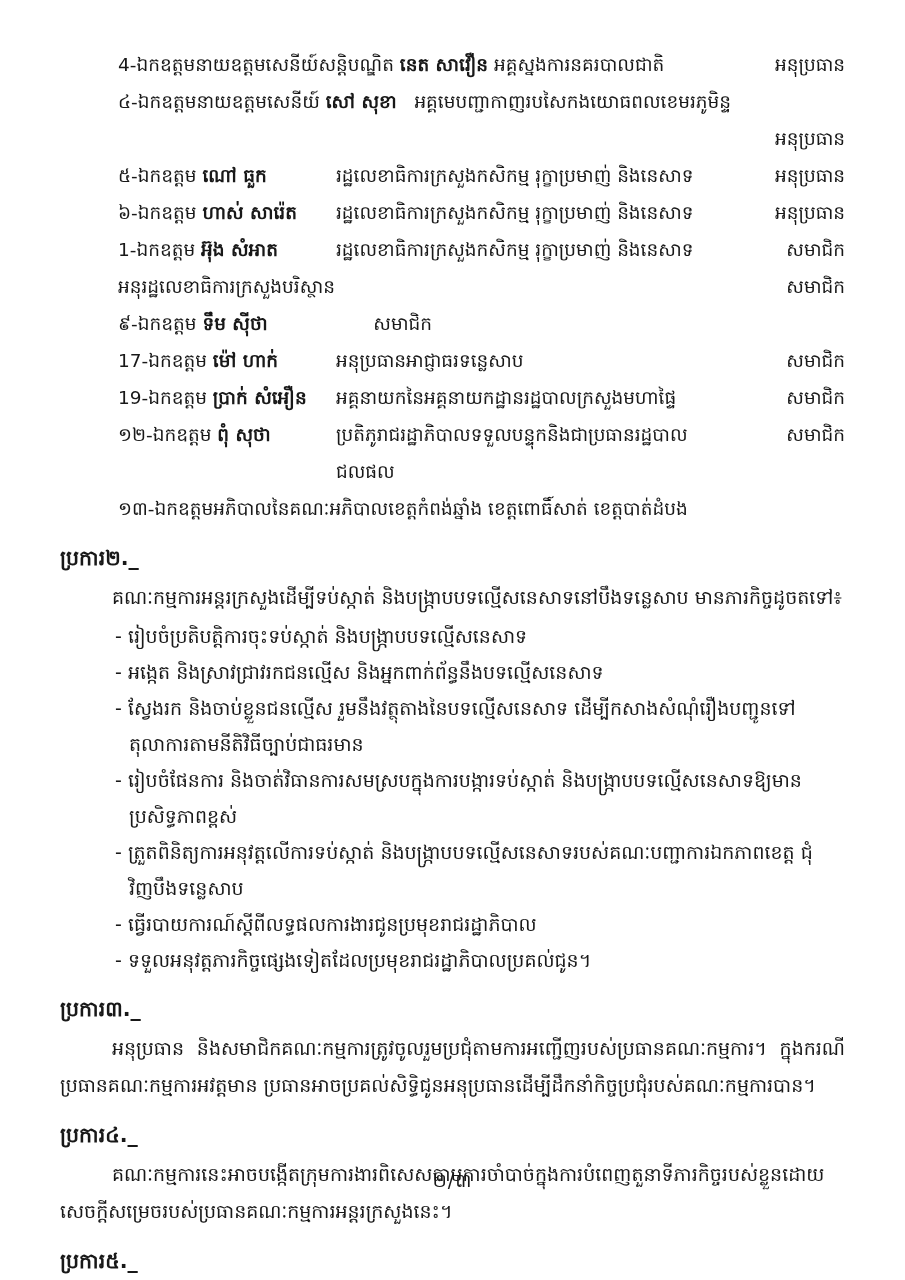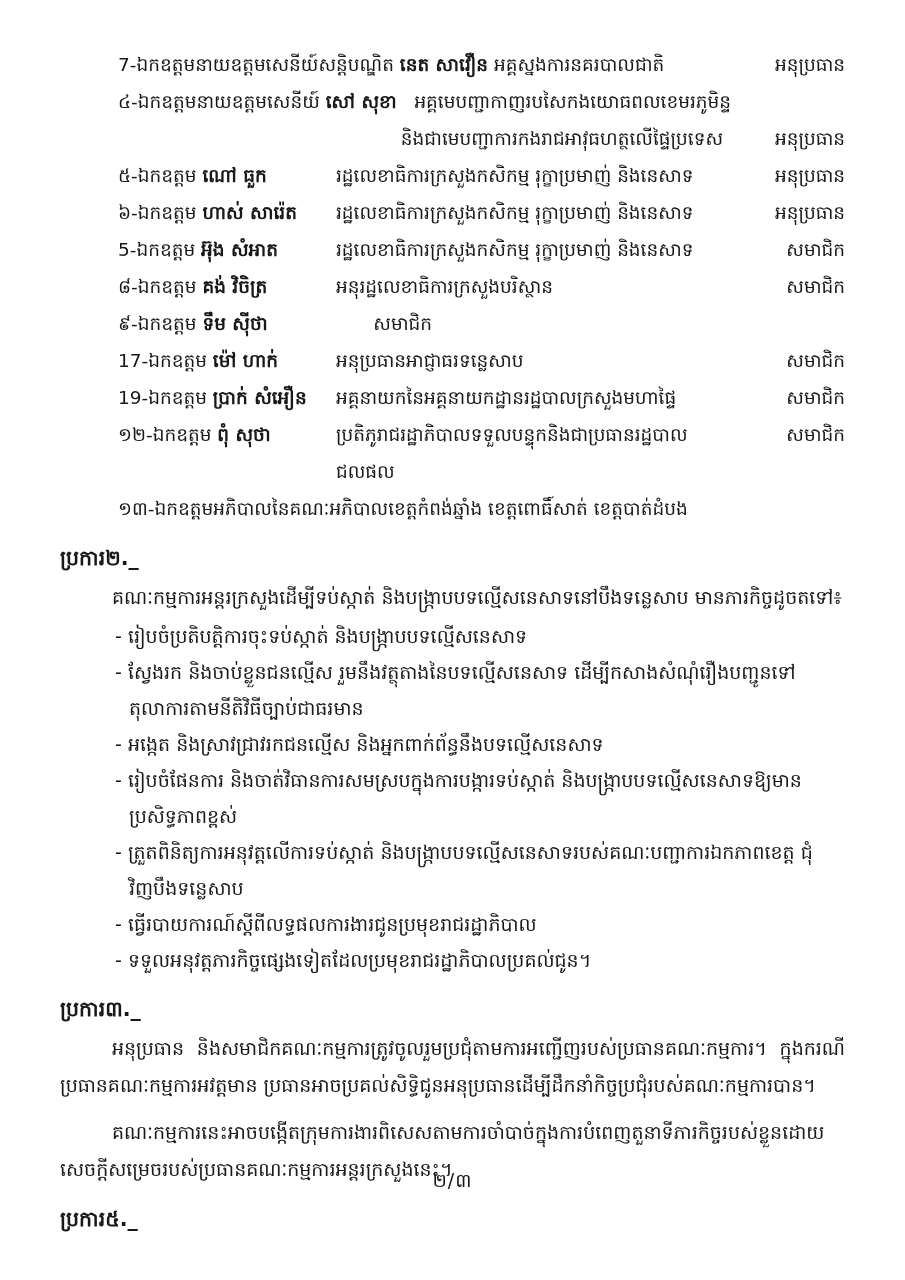--- a/index.html
+++ b/index.html
@@ -64,52 +64,50 @@
   }
 </style>
 </head>
 <body>
 
 <div class="page">
 
   <div class="member-list">
 
     <div class="m-row">
-      <span class="flow"><span>7-ឯកឧត្តមនាយឧត្តមសេនីយ៍សន្តិបណ្ឌិត</span> <span class="m-name">នេត សាវឿន</span> <span>អគ្គស្នងការនគរបាលជាតិ</span></span>
+      <span class="flow"><span>4-ឯកឧត្តមនាយឧត្តមសេនីយ៍សន្តិបណ្ឌិត</span> <span class="m-name">នេត សាវឿន</span> <span>អគ្គស្នងការនគរបាលជាតិ</span></span>
       <span class="m-status">អនុប្រធាន</span>
     </div>
 
     <div>
       <div><span>៤-ឯកឧត្តមនាយឧត្តមសេនីយ៍</span> <span class="m-name">សៅ សុខា</span>&nbsp;&nbsp; <span>អគ្គមេបញ្ជាកាញរបសៃកងយោធពលខេមរភូមិន្ទ</span></div>
       <div class="m-cont">
-        <span>និងជាមេបញ្ជាការកងរាជអាវុធហត្ថលើផ្ទៃប្រទេស</span>
         <span class="m-status">អនុប្រធាន</span>
       </div>
     </div>
 
     <div class="m-row">
       <span class="m-col1"><span>៥-ឯកឧត្តម</span> <span class="m-name">ណៅ ធួក</span></span>
       <span class="m-role">រដ្ឋលេខាធិការក្រសួងកសិកម្ម រុក្ខាប្រមាញ់ និងនេសាទ</span>
       <span class="m-status">អនុប្រធាន</span>
     </div>
 
     <div class="m-row">
       <span class="m-col1"><span>៦-ឯកឧត្តម</span> <span class="m-name">ហាស់ សារ៉េត</span></span>
       <span class="m-role">រដ្ឋលេខាធិការក្រសួងកសិកម្ម រុក្ខាប្រមាញ់ និងនេសាទ</span>
       <span class="m-status">អនុប្រធាន</span>
     </div>
 
     <div class="m-row">
-      <span class="m-col1"><span>5-ឯកឧត្តម</span> <span class="m-name">អ៊ុង សំអាត</span></span>
+      <span class="m-col1"><span>1-ឯកឧត្តម</span> <span class="m-name">អ៊ុង សំអាត</span></span>
       <span class="m-role">រដ្ឋលេខាធិការក្រសួងកសិកម្ម រុក្ខាប្រមាញ់ និងនេសាទ</span>
       <span class="m-status">សមាជិក</span>
     </div>
 
     <div class="m-row">
-      <span class="m-col1"><span>៨-ឯកឧត្តម</span> <span class="m-name">គង់ វិចិត្រ</span></span>
       <span class="m-role">អនុរដ្ឋលេខាធិការក្រសួងបរិស្ថាន</span>
       <span class="m-status">សមាជិក</span>
     </div>
 
     <div class="m-row">
       <span class="m-col1"><span>៩-ឯកឧត្តម</span> <span class="m-name">ទឹម ស៊ីថា</span></span>
       <span class="m-status">សមាជិក</span>
     </div>
 
     <div class="m-row">
@@ -134,35 +132,36 @@
       <div>១៣-ឯកឧត្តមអភិបាលនៃគណៈអភិបាលខេត្តកំពង់ឆ្នាំង ខេត្តពោធិ៍សាត់ ខេត្តបាត់ដំបង</div>
     </div>
 
   </div>
 
   <div class="article">
     <div class="art-heading">ប្រការ២._</div>
     <p class="art-body">គណៈកម្មការអន្តរក្រសួងដើម្បីទប់ស្កាត់ និងបង្ក្រាបបទល្មើសនេសាទនៅបឹងទន្លេសាប មានភារកិច្ចដូចតទៅ៖</p>
     <div class="bullets">
       <div class="bullet">- រៀបចំប្រតិបត្តិការចុះទប់ស្កាត់ និងបង្ក្រាបបទល្មើសនេសាទ</div>
+      <div class="bullet">- អង្កេត និងស្រាវជ្រាវរកជនល្មើស និងអ្នកពាក់ព័ន្ធនឹងបទល្មើសនេសាទ</div>
       <div class="bullet">- ស្វែងរក និងចាប់ខ្លួនជនល្មើស រួមនឹងវត្ថុតាងនៃបទល្មើសនេសាទ ដើម្បីកសាងសំណុំរឿងបញ្ជូនទៅ តុលាការតាមនីតិវិធីច្បាប់ជាធរមាន</div>
-      <div class="bullet">- អង្កេត និងស្រាវជ្រាវរកជនល្មើស និងអ្នកពាក់ព័ន្ធនឹងបទល្មើសនេសាទ</div>
       <div class="bullet">- រៀបចំផែនការ និងចាត់វិធានការសមស្របក្នុងការបង្ការទប់ស្កាត់ និងបង្ក្រាបបទល្មើសនេសាទឱ្យមាន ប្រសិទ្ធភាពខ្ពស់</div>
       <div class="bullet">- ត្រួតពិនិត្យការអនុវត្តលើការទប់ស្កាត់ និងបង្ក្រាបបទល្មើសនេសាទរបស់គណៈបញ្ជាការឯកភាពខេត្ត ជុំវិញបឹងទន្លេសាប</div>
       <div class="bullet">- ធ្វើរបាយការណ៍ស្តីពីលទ្ធផលការងារជូនប្រមុខរាជរដ្ឋាភិបាល</div>
       <div class="bullet">- ទទួលអនុវត្តភារកិច្ចផ្សេងទៀតដែលប្រមុខរាជរដ្ឋាភិបាលប្រគល់ជូន។</div>
     </div>
   </div>
 
   <div class="article">
     <div class="art-heading">ប្រការ៣._</div>
     <p class="art-body">អនុប្រធាន និងសមាជិកគណៈកម្មការត្រូវចូលរួមប្រជុំតាមការអញ្ជើញរបស់ប្រធានគណៈកម្មការ។ ក្នុងករណីប្រធានគណៈកម្មការអវត្តមាន ប្រធានអាចប្រគល់សិទ្ធិជូនអនុប្រធានដើម្បីដឹកនាំកិច្ចប្រជុំរបស់គណៈកម្មការបាន។</p>
   </div>
 
   <div class="article">
+    <div class="art-heading">ប្រការ៤._</div>
     <p class="art-body">គណៈកម្មការនេះអាចបង្កើតក្រុមការងារពិសេសតាមការចាំបាច់ក្នុងការបំពេញតួនាទីភារកិច្ចរបស់ខ្លួនដោយសេចក្តីសម្រេចរបស់ប្រធានគណៈកម្មការអន្តរក្រសួងនេះ។</p>
   </div>
 
   <div class="article">
     <div class="art-heading">ប្រការ៥._</div>
 
   </div>
 
   <div class="page-number">២/៣</div>
 

